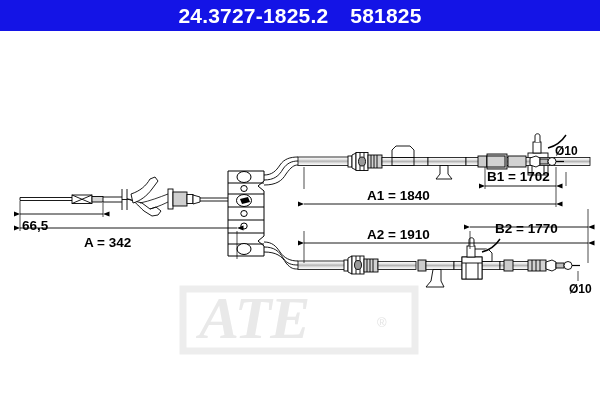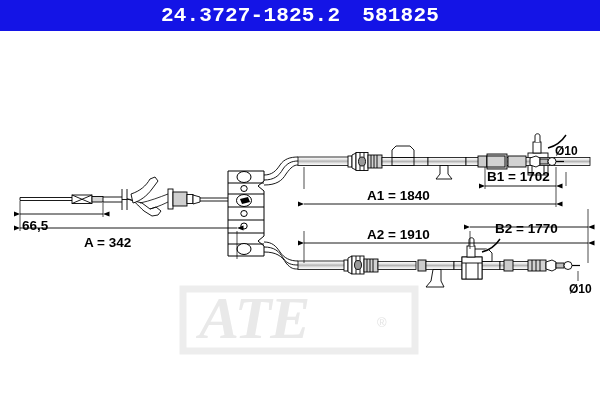--- a/index.html
+++ b/index.html
@@ -5,21 +5,21 @@
   html,body{margin:0;padding:0;background:#fff;}
   body{width:600px;height:400px;overflow:hidden;
        font-family:"Liberation Sans",sans-serif;}
   #page{position:relative;width:600px;height:400px;background:#ffffff;}
 
   
   #header{position:absolute;left:0;top:0;width:600px;height:31px;
           background:#1414e6;display:flex;align-items:center;
           justify-content:center;}
   #header .htxt{color:#ffffff;font-weight:bold;font-size:21px;
-          letter-spacing:0.2px;white-space:pre;font-family:Liberation Mono, monospace;}
+          letter-spacing:0.2px;white-space:pre;}
   #header .gap{display:inline-block;width:22px;}
 
   
   #drawing{position:absolute;left:0;top:31px;width:600px;height:369px;}
 
   .lbl{font-family:"Liberation Sans",sans-serif;font-weight:bold;
        fill:#000;}
   .lbl-big{font-size:13.5px;}
   .lbl-dia{font-size:12px;}
 </style>

